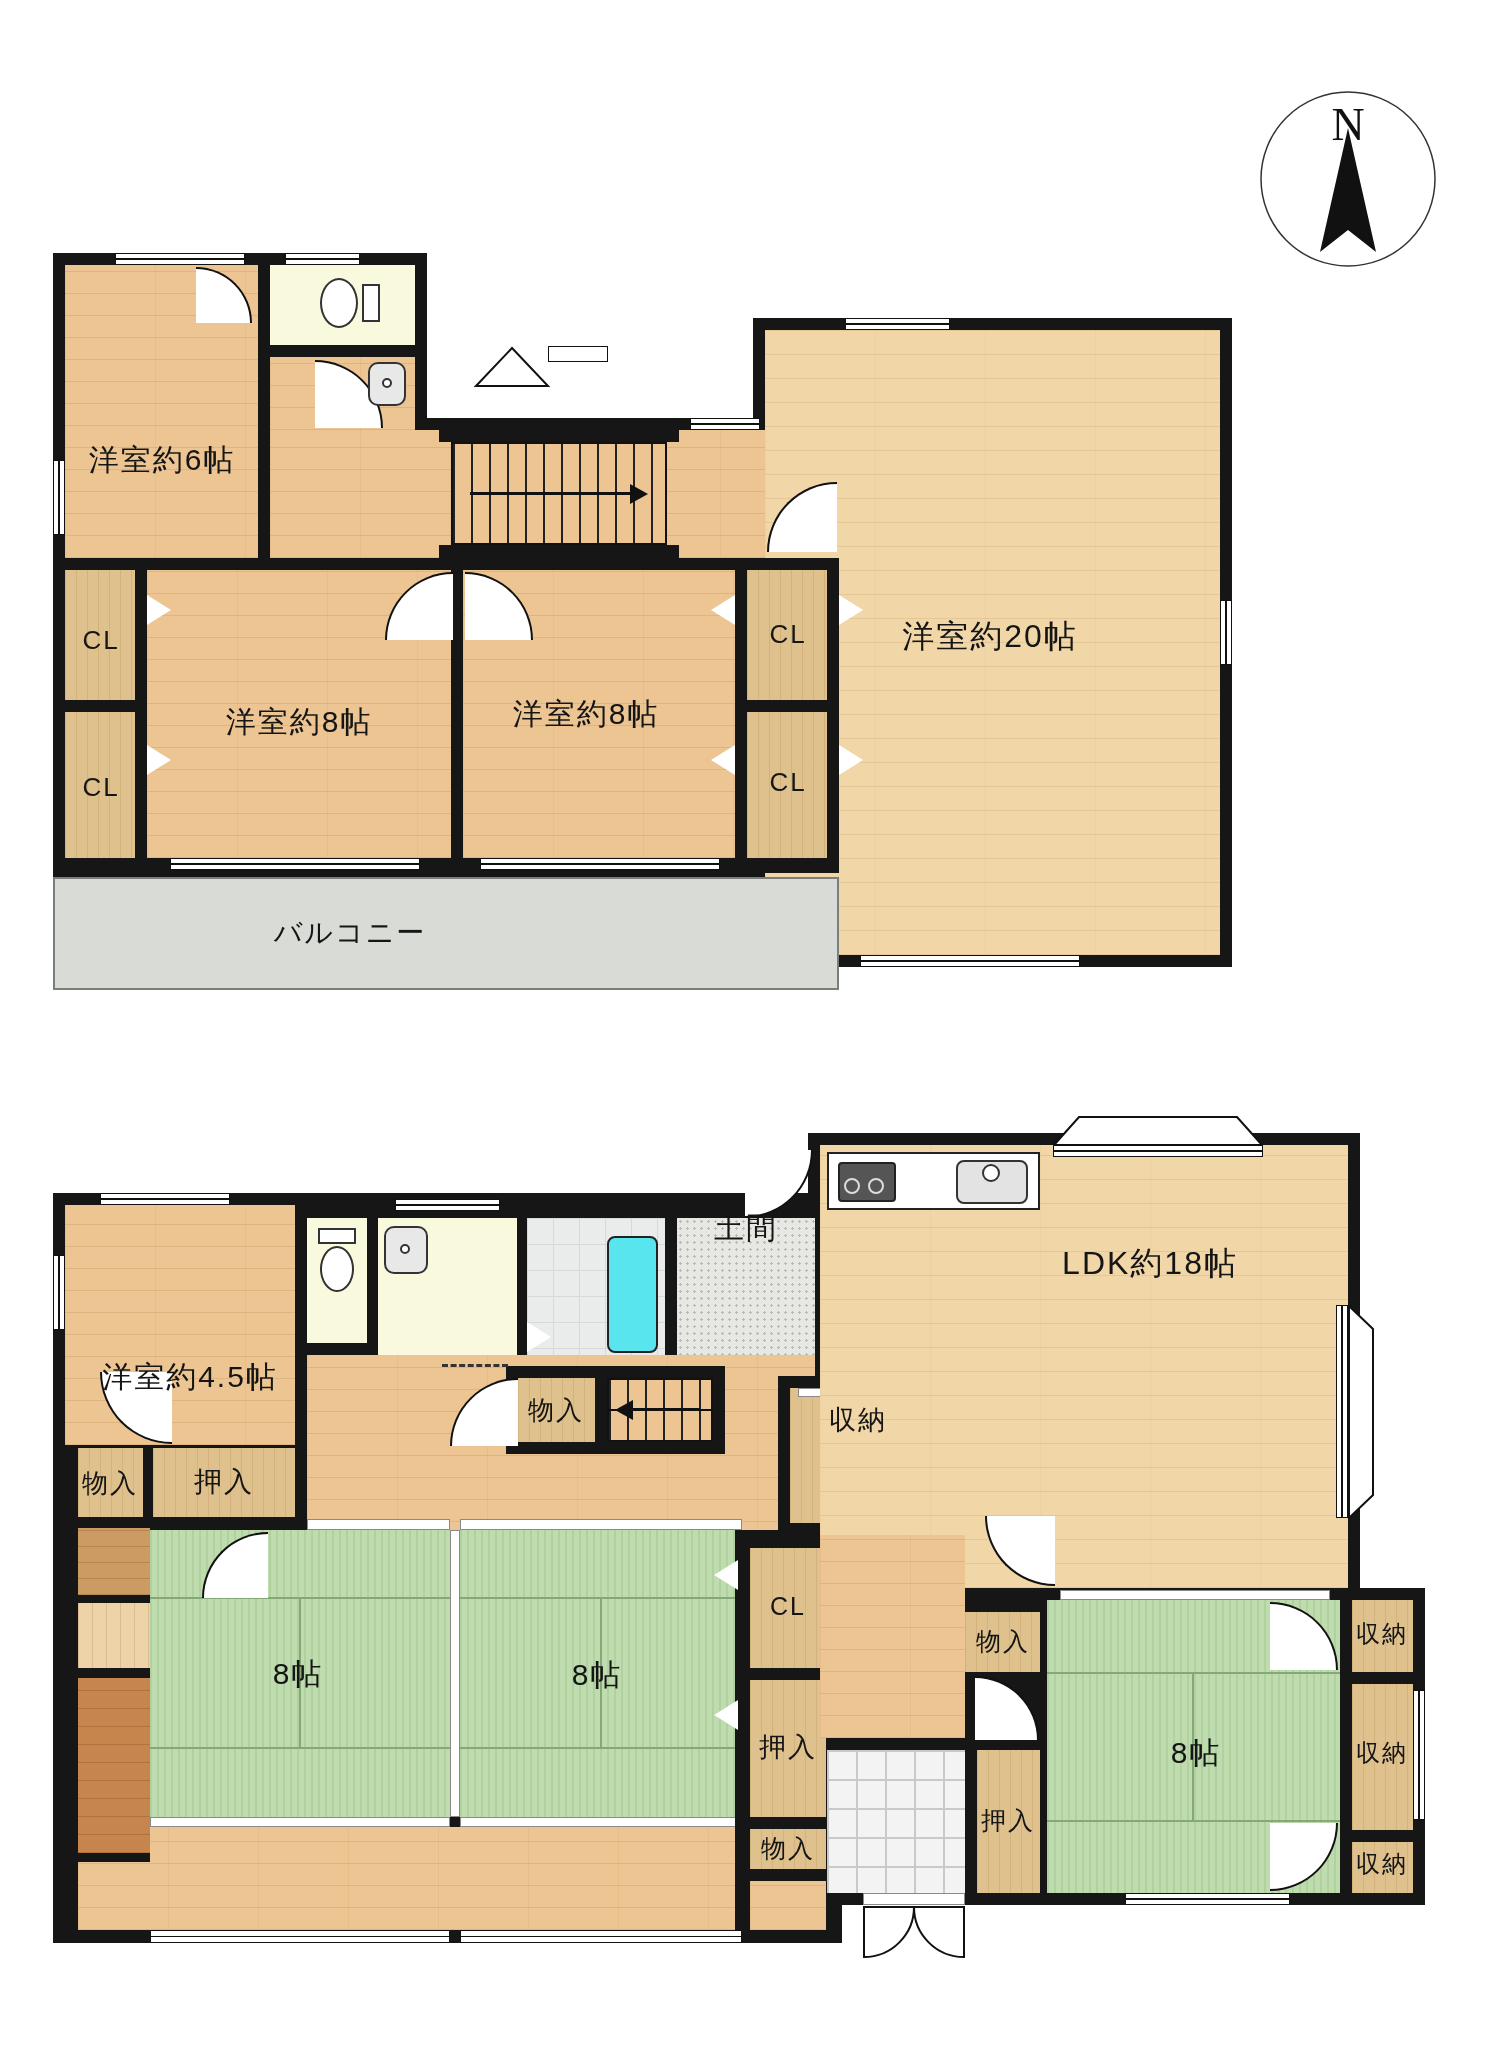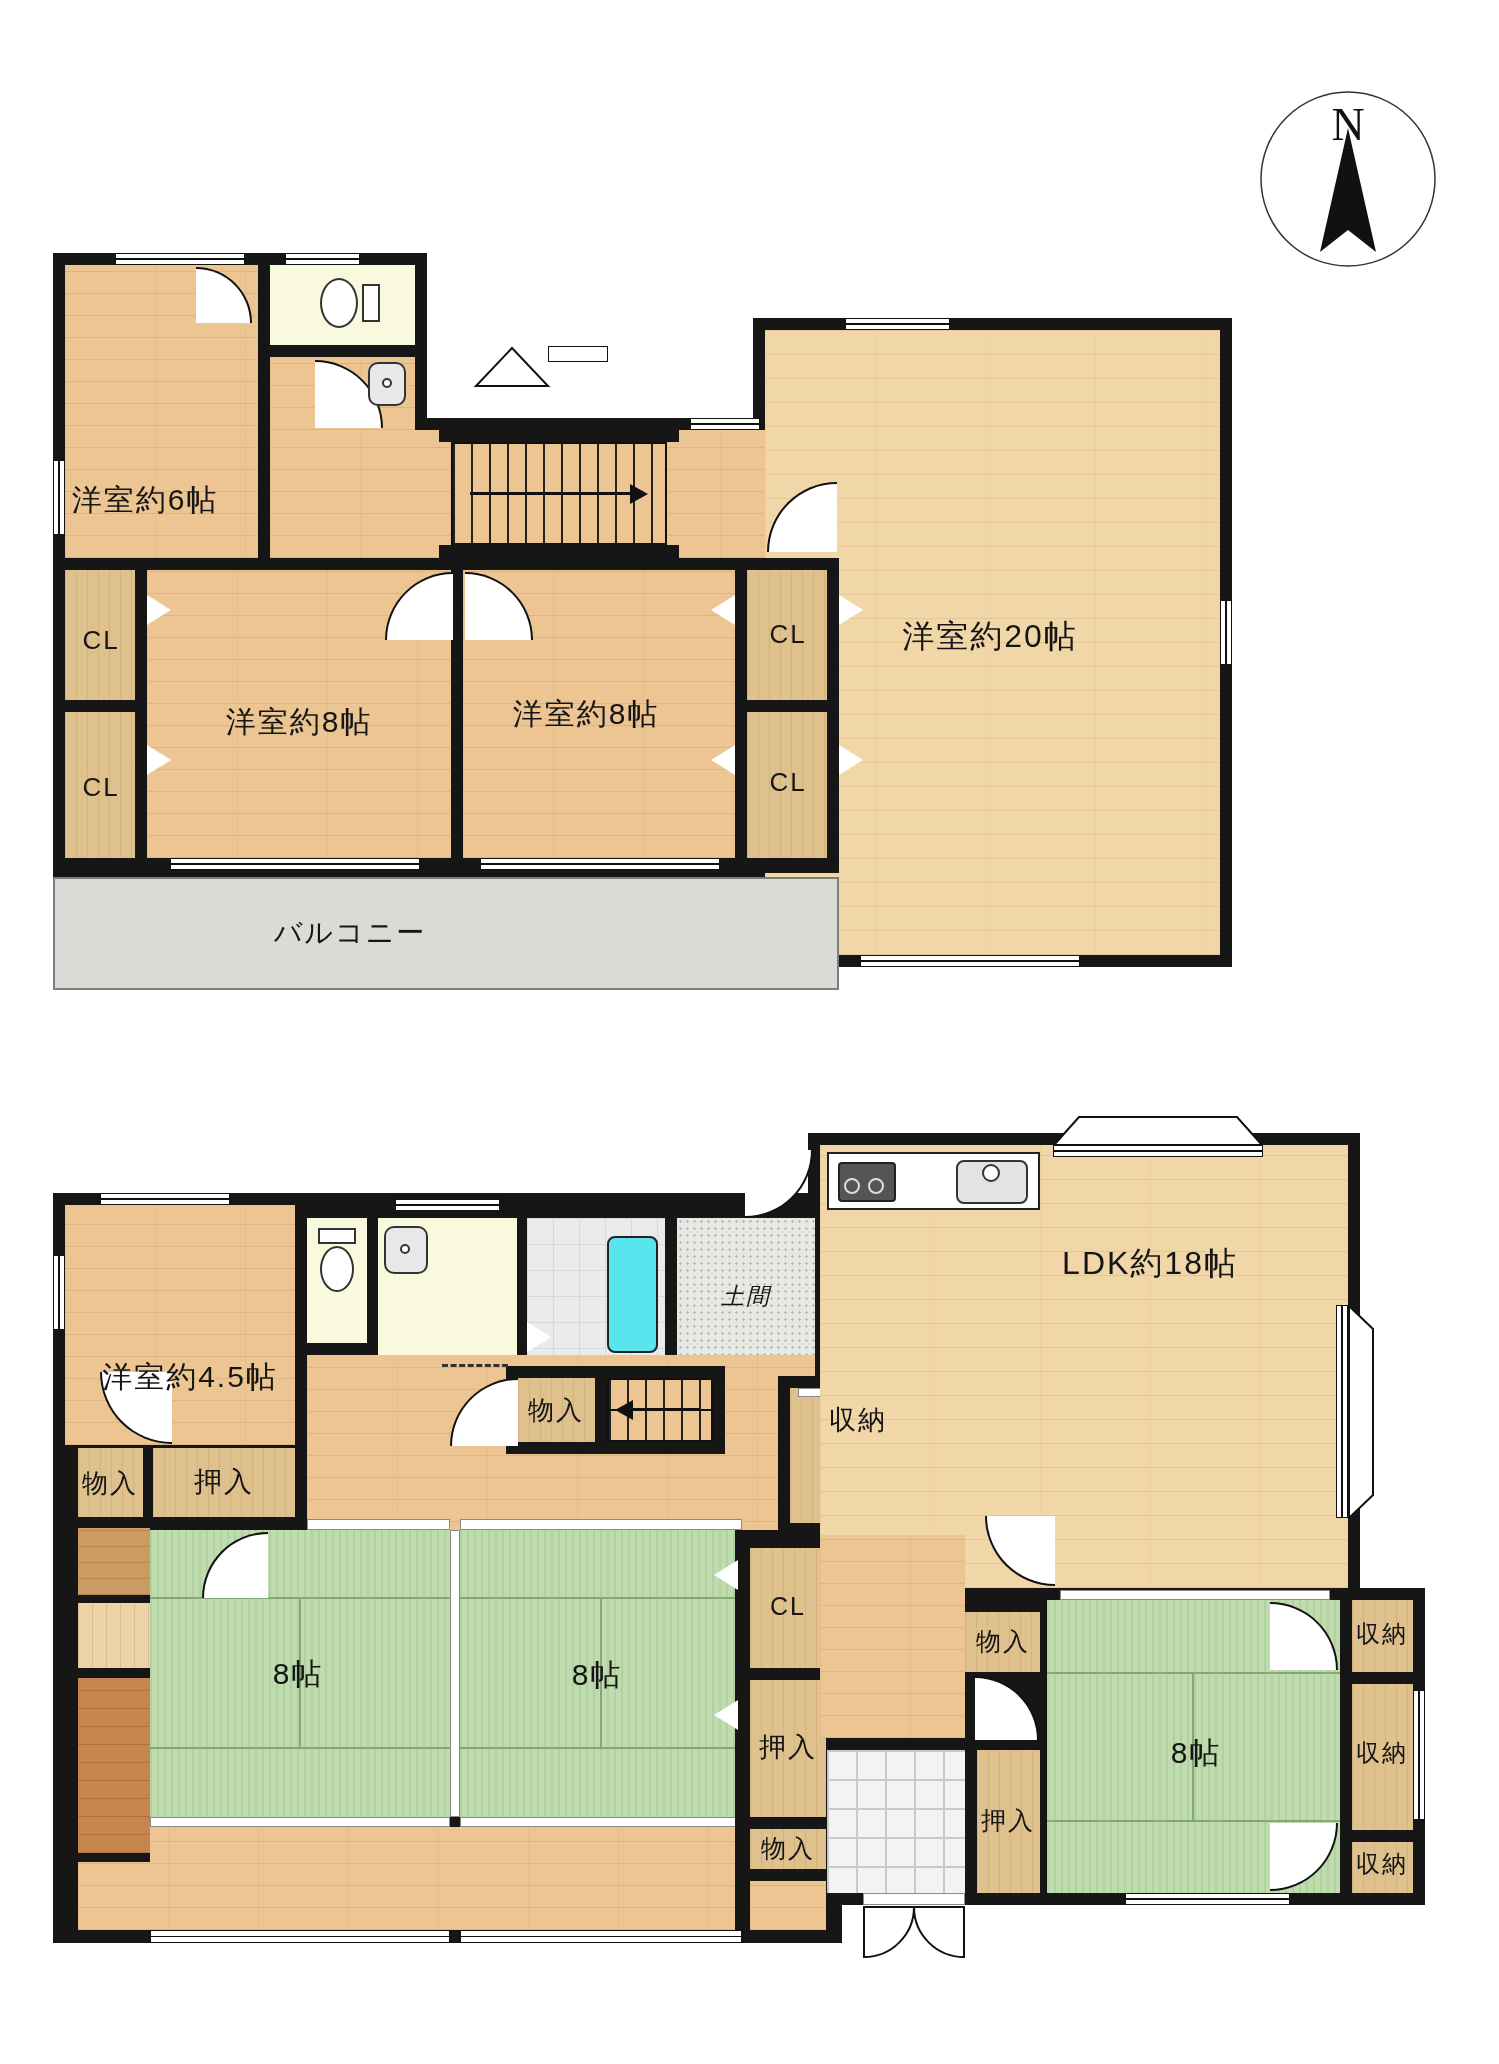--- a/index.html
+++ b/index.html
@@ -109,21 +109,21 @@
     <div class="triR" style="left:839px;top:595px;"></div>
     <div class="triR" style="left:839px;top:745px;"></div>
 
     <div class="balc" style="left:53px;top:877px;width:786px;height:113px;"></div>
 
     <div class="fixture" style="left:320px;top:278px;width:38px;height:50px;border:2px solid #333;border-radius:50%;background:#fff;"></div>
     <div class="fixture" style="left:362px;top:284px;width:18px;height:38px;border:2px solid #333;background:#fff;"></div>
     <div class="fixture" style="left:368px;top:362px;width:38px;height:44px;border:2px solid #333;border-radius:10px;background:#e8e8e8;"></div>
     <div class="fixture" style="left:382px;top:378px;width:10px;height:10px;border:2px solid #333;border-radius:50%;background:#fff;"></div>
 
-    <div class="lbl" style="left:145px;top:460px;font-size:30px;margin-top:40px;">洋室約6帖</div>
+    <div class="lbl" style="left:162px;top:460px;font-size:30px;">洋室約6帖</div>
     <div class="lbl" style="left:101px;top:640px;font-size:26px;">CL</div>
     <div class="lbl" style="left:101px;top:787px;font-size:26px;">CL</div>
     <div class="lbl" style="left:299px;top:722px;font-size:30px;">洋室約8帖</div>
     <div class="lbl" style="left:586px;top:714px;font-size:30px;">洋室約8帖</div>
     <div class="lbl" style="left:788px;top:634px;font-size:26px;">CL</div>
     <div class="lbl" style="left:788px;top:782px;font-size:26px;">CL</div>
     <div class="lbl" style="left:990px;top:637px;font-size:32px;">洋室約20帖</div>
     <div class="lbl" style="left:350px;top:933px;font-size:28px;">バルコニー</div>
   </div>
 
@@ -250,21 +250,21 @@
 
     <div class="fixture" style="left:318px;top:1228px;width:38px;height:16px;border:2px solid #333;background:#fff;"></div>
     <div class="fixture" style="left:320px;top:1246px;width:34px;height:46px;border:2px solid #333;border-radius:50%;background:#fff;"></div>
     <div class="fixture" style="left:384px;top:1226px;width:44px;height:48px;border:2px solid #333;border-radius:10px;background:#e8e8e8;"></div>
     <div class="fixture" style="left:400px;top:1244px;width:10px;height:10px;border:2px solid #333;border-radius:50%;background:#fff;"></div>
     <div class="abs" style="left:442px;top:1364px;width:66px;height:0;border-top:3px dashed #333;"></div>
     <div class="fixture" style="left:607px;top:1236px;width:51px;height:117px;background:var(--tub,#59e5ee);border:2px solid #222;border-radius:8px;"></div>
     <div class="triR" style="left:527px;top:1322px;"></div>
 
     <div class="lbl" style="left:190px;top:1377px;font-size:30px;">洋室約4.5帖</div>
-    <div class="lbl" style="left:746px;top:1296px;font-size:23px;font-style:italic;">土間</div>
+    <div class="lbl" style="left:746px;top:1228px;font-size:30px;">土間</div>
     <div class="lbl" style="left:1150px;top:1264px;font-size:32px;">LDK約18帖</div>
     <div class="lbl" style="left:556px;top:1410px;font-size:26px;">物入</div>
     <div class="lbl" style="left:858px;top:1420px;font-size:27px;">収納</div>
     <div class="lbl" style="left:110px;top:1483px;font-size:26px;">物入</div>
     <div class="lbl" style="left:224px;top:1482px;font-size:28px;">押入</div>
     <div class="lbl" style="left:298px;top:1674px;font-size:30px;">8帖</div>
     <div class="lbl" style="left:597px;top:1675px;font-size:30px;">8帖</div>
     <div class="lbl" style="left:1196px;top:1753px;font-size:30px;">8帖</div>
     <div class="lbl" style="left:788px;top:1606px;font-size:25px;">CL</div>
     <div class="lbl" style="left:788px;top:1747px;font-size:27px;">押入</div>

